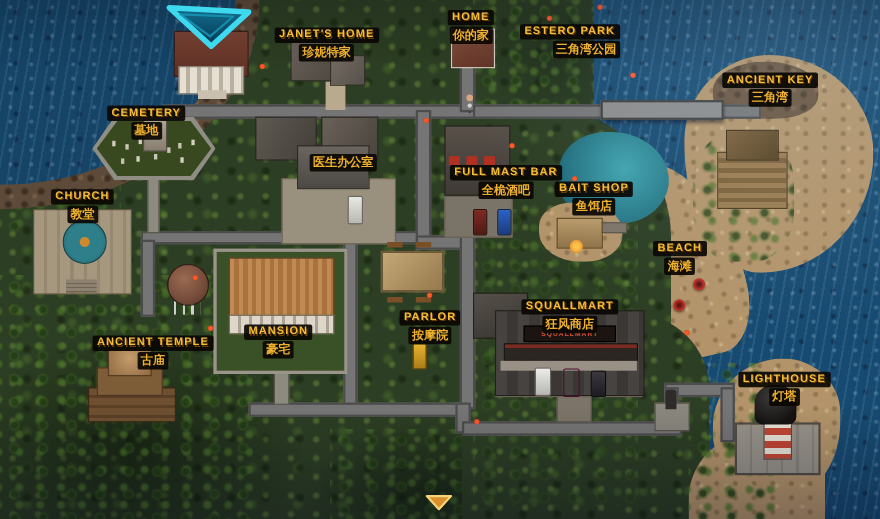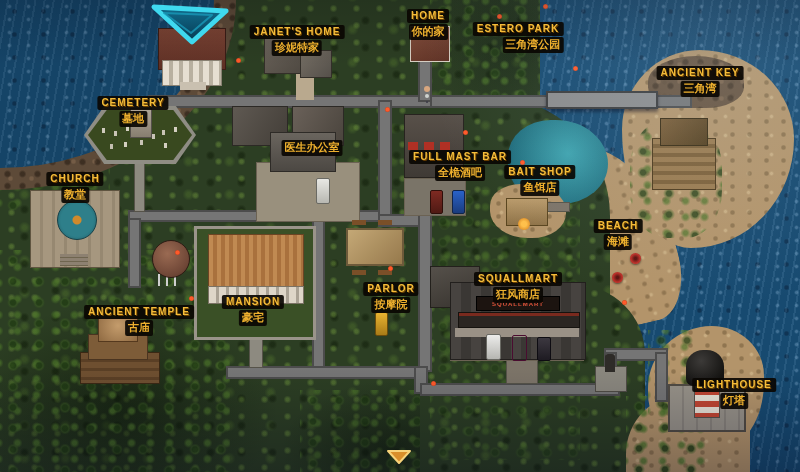--- a/index.html
+++ b/index.html
@@ -274,21 +274,21 @@
         <div class="label-zh">豪宅</div>
       </div>
       <div class="map-label" style="left: 391px; top: 282px;">
         <div class="label-en">PARLOR</div>
         <div class="label-zh">按摩院</div>
       </div>
       <div class="map-label" style="left: 518px; top: 272px;">
         <div class="label-en">SQUALLMART</div>
         <div class="label-zh">狂风商店</div>
       </div>
-      <div class="map-label" style="left: 734px; top: 338px; margin-top: 40px;">
+      <div class="map-label" style="left: 713px; top: 338px;">
         <div class="label-en">LIGHTHOUSE</div>
         <div class="label-zh">灯塔</div>
       </div>
     </div>
 
   <svg width="80" height="44" style="left:150px;top:2px;z-index:40;" viewBox="0 0 80 44">
     <defs>
       <linearGradient id="pm" x1="0" y1="0" x2="0" y2="1">
         <stop offset="0" stop-color="#126d8e"></stop>
           <stop offset="1" stop-color="#063a52"></stop>

